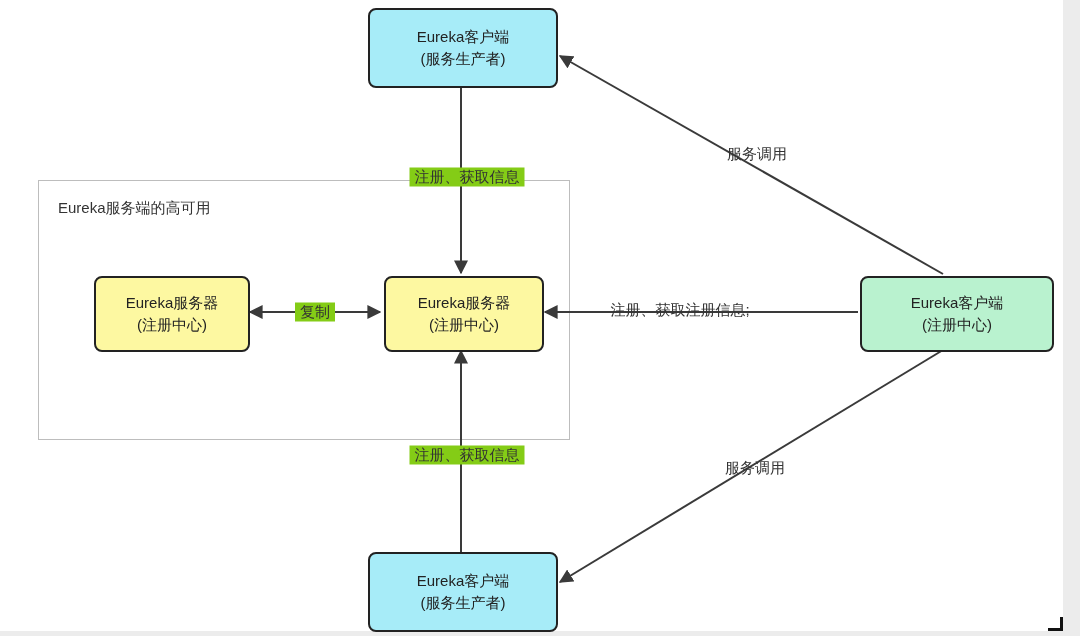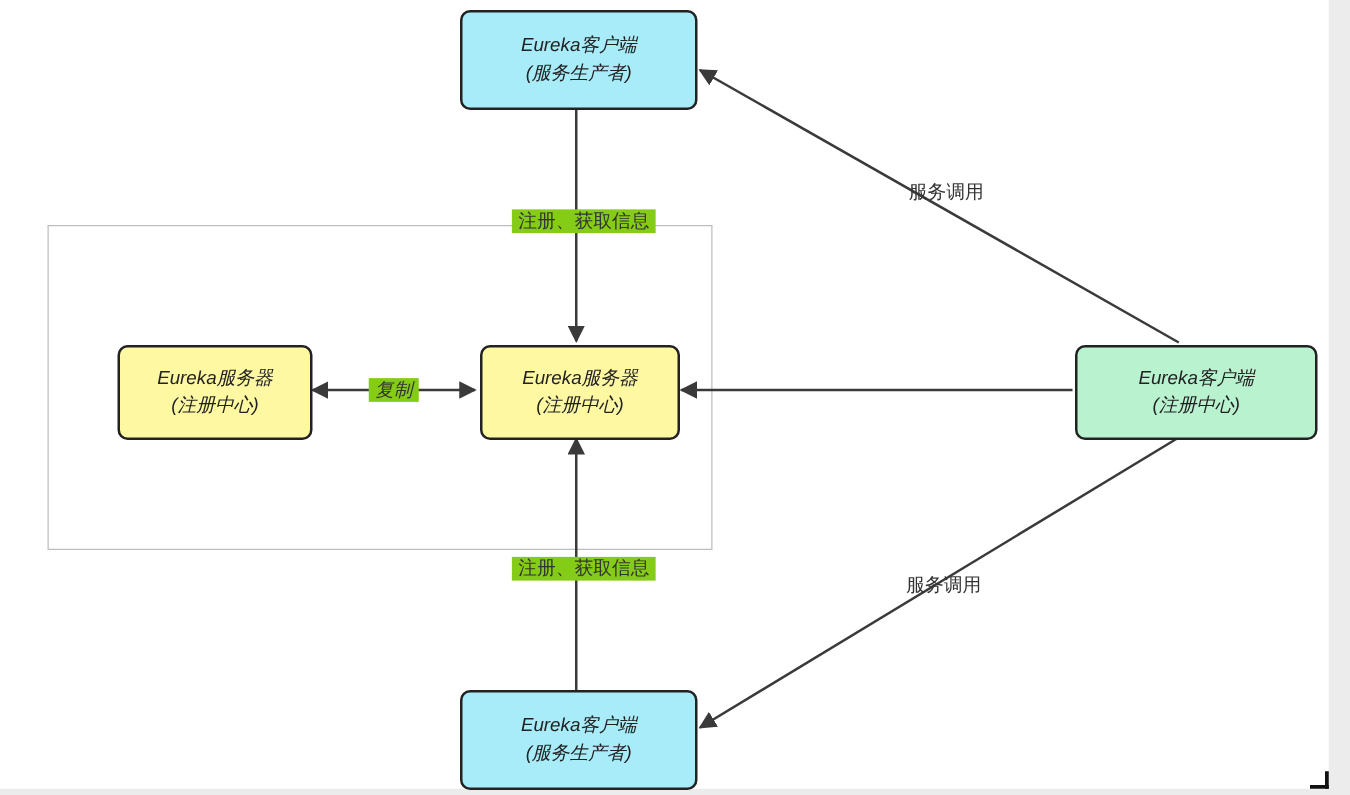--- a/index.html
+++ b/index.html
@@ -47,21 +47,20 @@
     flex-direction: column;
     align-items: center;
     justify-content: center;
     border: 2px solid #222222;
     border-radius: 8px;
     z-index: 4;
     font-size: 15px;
     color: #222222;
     line-height: 1.5;
     text-align: center;
-    font-style: italic;
   }
   .node.cyan  { background: #a7ecf8; }
   .node.yellow{ background: #fdf8a1; }
   .node.green { background: #b9f2cf; }
 
   
   .edge-label {
     position: absolute;
     transform: translate(-50%, -50%);
     font-size: 15px;
@@ -93,20 +92,21 @@
 </head>
 <body>
 
 <div id="canvas">
 
   <div class="edge-strip-right"></div>
   <div class="edge-strip-bottom"></div>
   <div class="corner-mark"></div>
 
   <div class="group-box"></div>
+  <div class="group-label">Eureka服务端的高可用</div>
 
   <svg class="edges" viewBox="0 0 1080 636">
     <defs>
       <marker id="arrow" viewBox="0 0 10 10" refX="9" refY="5" markerWidth="7" markerHeight="7" orient="auto-start-reverse">
         <path d="M0,0 L10,5 L0,10 z" fill="#3a3a3a"></path>
       </marker>
     </defs>
 
     <line x1="461" y1="84" x2="461" y2="273" marker-end="url(#arrow)"></line>
 
@@ -143,22 +143,23 @@
 
   <div class="node cyan" style="left:368px; top:552px; width:186px; height:76px;">
     <div>Eureka客户端</div>
     <div>(服务生产者)</div>
   </div>
 
   <div class="edge-label bg" style="left:467px; top:177px;">注册、获取信息</div>
 
   <div class="edge-label bg" style="left:467px; top:455px;">注册、获取信息</div>
 
-  <div class="edge-label bg" style="left:315px; top:312px;font-style:italic;">复制</div>
+  <div class="edge-label bg" style="left:315px; top:312px;">复制</div>
 
   <div class="edge-label two-line" style="left:680px; top:310px;">
+    <div>注册、获取注册信息;</div>
   </div>
 
   <div class="edge-label" style="left:757px; top:154px;">服务调用</div>
 
   <div class="edge-label" style="left:755px; top:468px;">服务调用</div>
 
 </div>
 
 </body></html>

